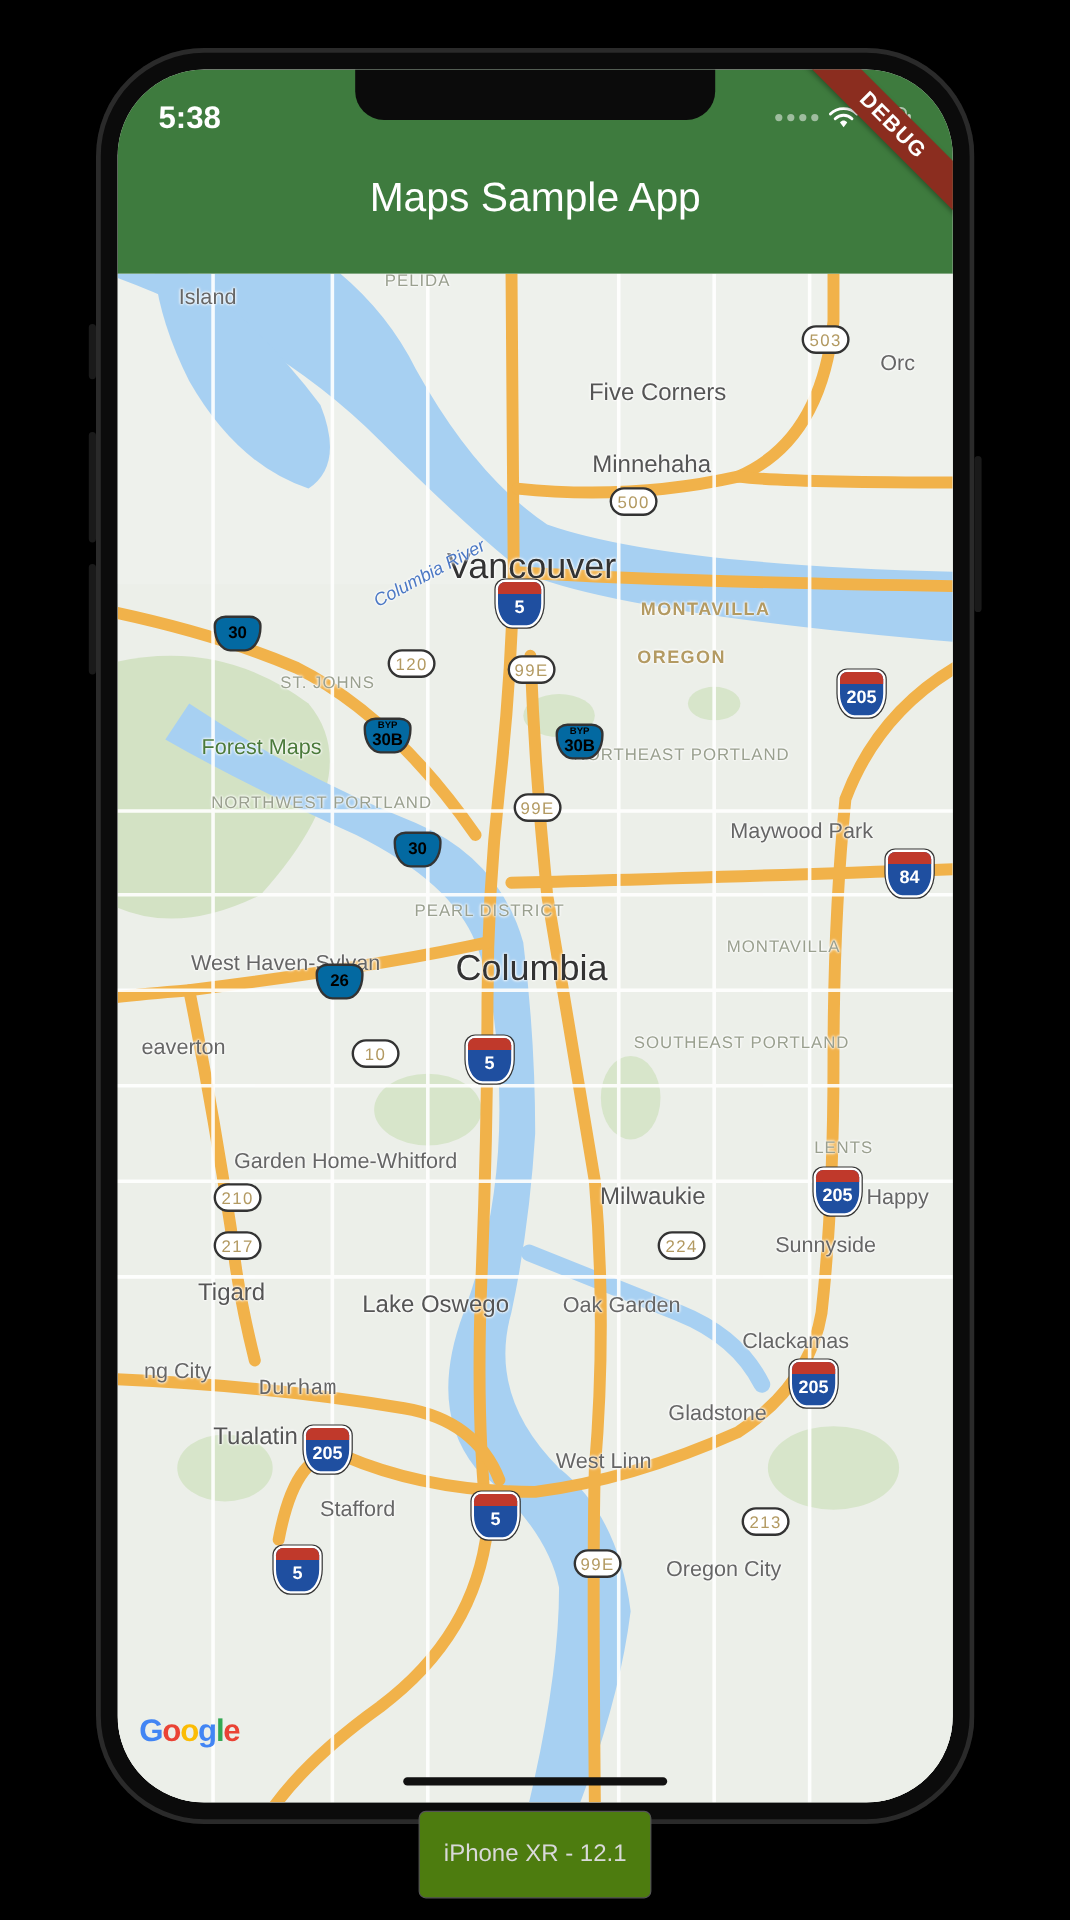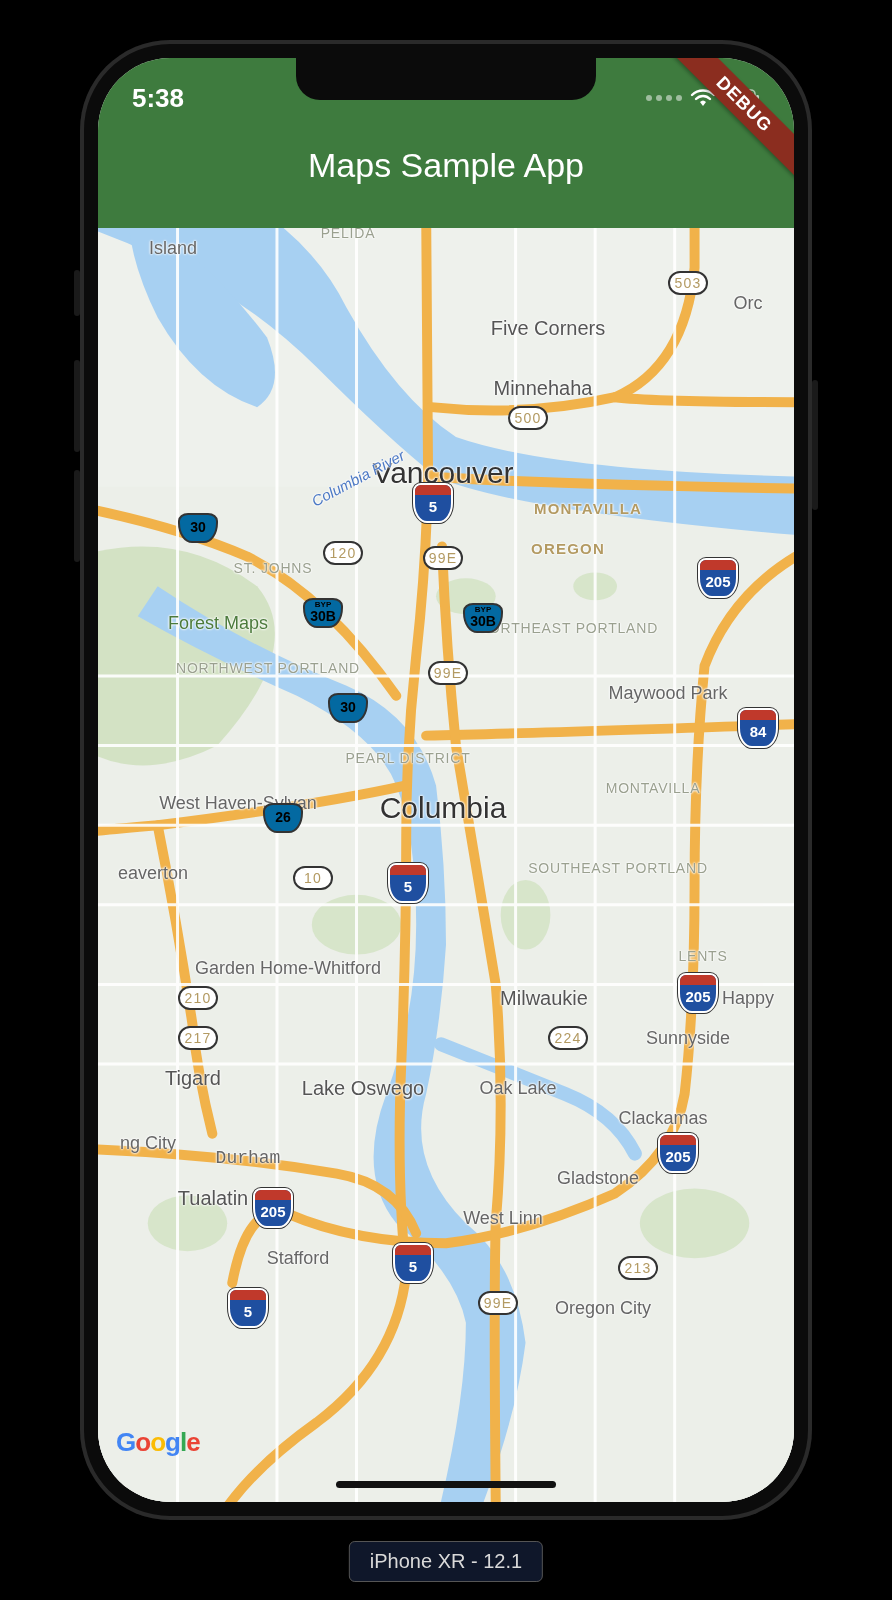--- a/index.html
+++ b/index.html
@@ -189,26 +189,26 @@
   .home-indicator{
     position:absolute;
     bottom:14px;left:50%;transform:translateX(-50%);
     width:220px;height:7px;border-radius:5px;background:#111;z-index:60;
   }
 
   
   .sim-caption{
     position:absolute;
     left:50%; bottom:18px; transform:translateX(-50%);
-    background:#0f172a;
+    background:#4d7c0f;
     border:1px solid #555;
     border-radius:6px;
     color:#d9d9d9;
     font-size:20px;
-    padding:8px 20px;
+    padding:24px 20px;
   }
 </style>
 </head>
 <body>
 
 <div class="device">
   <div class="side-btn mute"></div>
   <div class="side-btn volup"></div>
   <div class="side-btn voldown"></div>
   <div class="side-btn power"></div>
@@ -306,21 +306,21 @@
           <div class="map-label city" style="left: 450px; top: 100px;">Five Corners</div>
           <div class="map-label city" style="left: 445px; top: 160px;">Minnehaha</div>
           <div class="map-label city-small" style="left: 570px; top: 465px;">Maywood Park</div>
           <div class="map-label city-small" style="left: 140px; top: 575px;">West Haven-Sylvan</div>
           <div class="map-label city-small" style="left: 190px; top: 740px;">Garden Home-Whitford</div>
           <div class="map-label city" style="left: 430px; top: 770px; margin-left: 16px;">Milwaukie</div>
           <div class="map-label city-small" style="left: 650px; top: 770px;">Happy</div>
           <div class="map-label city-small" style="left: 590px; top: 810px;">Sunnyside</div>
           <div class="map-label city" style="left: 95px; top: 850px;">Tigard</div>
           <div class="map-label city" style="left: 265px; top: 860px;">Lake Oswego</div>
-          <div class="map-label city-small" style="left: 420px; top: 860px;">Oak Lake</div>
+          <div class="map-label city-small" style="left: 420px; top: 860px;">Oak Garden</div>
           <div class="map-label city-small" style="left: 565px; top: 890px;">Clackamas</div>
           <div class="map-label city-small" style="left: 150px; top: 930px; font-family: Liberation Mono, monospace;">Durham</div>
           <div class="map-label city" style="left: 115px; top: 970px;">Tualatin</div>
           <div class="map-label city-small" style="left: 500px; top: 950px;">Gladstone</div>
           <div class="map-label city-small" style="left: 405px; top: 990px;">West Linn</div>
           <div class="map-label city-small" style="left: 200px; top: 1030px;">Stafford</div>
           <div class="map-label city-small" style="left: 505px; top: 1080px;">Oregon City</div>
           <div class="map-label city-small" style="left: 75px; top: 20px;">Island</div>
           <div class="map-label city-small" style="left: 650px; top: 75px;">Orc</div>
           <div class="map-label city-small" style="left: 55px; top: 645px;">eaverton</div>

